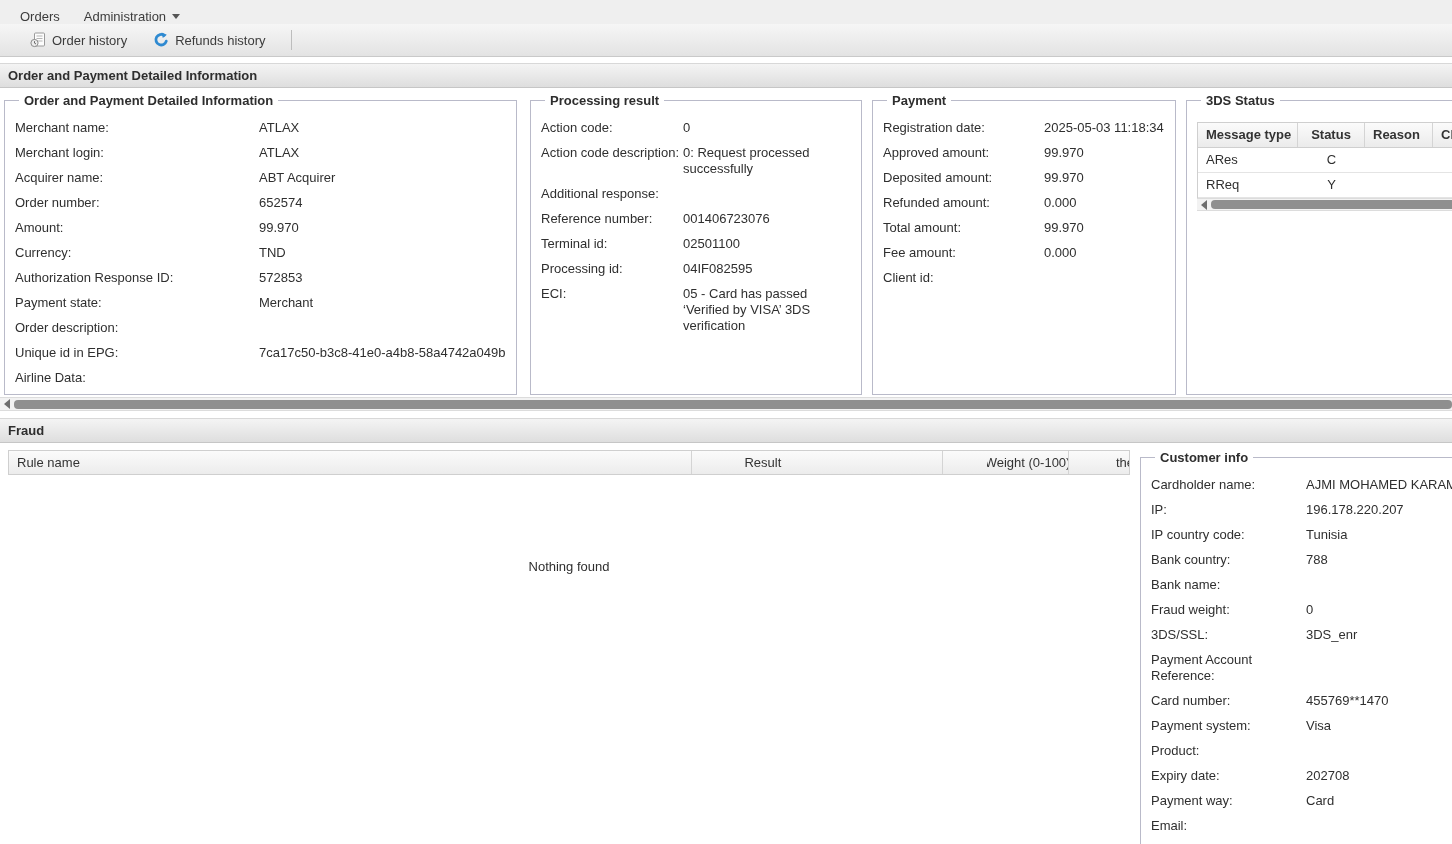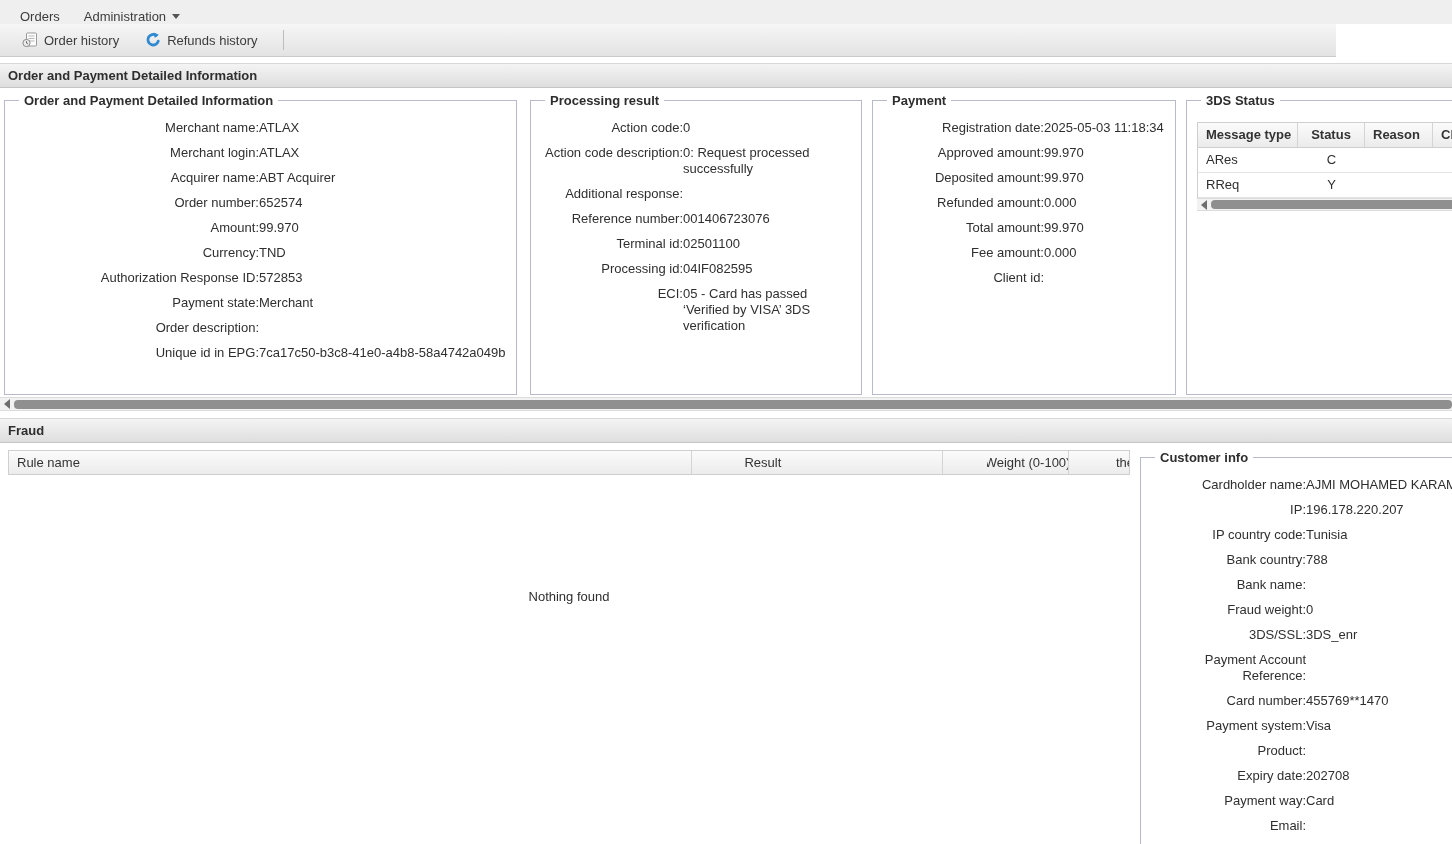--- a/index.html
+++ b/index.html
@@ -7,37 +7,37 @@
     font-family:"Liberation Sans", sans-serif; font-size:13px; color:#2f2f2f; }
 
   
   .menubar { position:absolute; left:0; top:0; width:1452px; height:24px;
     background:#efefef; display:flex; align-items:flex-end; padding-left:20px; gap:24px; }
   .menu-item { display:flex; align-items:center; gap:6px; color:#3c3c3c; cursor:default; }
   .caret-down { width:0; height:0; border-left:4px solid transparent; border-right:4px solid transparent;
     border-top:5px solid #555; display:inline-block; }
 
   
-  .toolbar { position:absolute; left:0; top:24px; width:1336px; height:33px;
+  .toolbar { position:absolute; left:0; top:24px; width:1452px; height:33px;
     background:linear-gradient(#f6f6f6,#e3e3e3); border-bottom:1px solid #c9c9c9;
-    display:flex; align-items:center; padding-left:16px; gap:14px; }
+    display:flex; align-items:center; padding-left:24px; gap:14px; }
   .tool-btn { display:flex; align-items:center; gap:6px; padding:3px 6px; border-radius:3px; color:#3c3c3c; }
   .tool-sep { width:1px; height:20px; background:#bdbdbd; margin-left:6px; }
 
   
   .section-bar { position:absolute; left:0; width:1452px; height:25px;
     background:linear-gradient(#f4f4f4,#dedede); border-top:1px solid #d8d8d8;
     border-bottom:1px solid #c6c6c6; display:flex; align-items:center;
     padding-left:8px; font-weight:bold; color:#2e2e2e; }
 
   
   fieldset { position:absolute; border:1px solid #b9bac9; background:#fff; padding:12px 10px 8px 10px; }
   legend { font-weight:bold; padding:0 5px; margin-left:4px; color:#2e2e2e; }
   .kv-row { display:flex; margin-bottom:9px; line-height:16px; }
-  .kv-label { flex:none;text-align:right; }
+  .kv-label { flex:none; }
   .kv-value { flex:1; }
   .fs-order  .kv-label { width:244px; }
   .fs-proc   .kv-label { width:142px; }
   .fs-proc   .kv-value { max-width:166px; }
   .fs-pay    .kv-label { width:161px; }
   .fs-cust   .kv-label { width:155px; }
   .fs-cust   .kv-value { white-space:nowrap; }
 
   
   .mini-table { margin-top:2px; border:1px solid #cfcfcf; border-bottom:none; width:300px; overflow:hidden; }
@@ -57,21 +57,21 @@
 
   
   .fraud-table { position:absolute; left:8px; top:450px; width:1122px; }
   .ft-head { display:flex; height:25px; background:linear-gradient(#fbfbfb,#ececec);
     border:1px solid #cfcfcf;gap:44px; }
   .ft-cell { display:flex; align-items:center; padding:0 8px; border-right:1px solid #d4d4d4;
     color:#333; overflow:hidden; white-space:nowrap; }
   .ft-cell:last-child { border-right:none; }
   .ft-c0 { width:695px; } .ft-c1 { width:210px; } .ft-c2 { width:83px; justify-content:center; }
   .ft-c3 { flex:1; justify-content:center; }
-  .ft-body { height:369px; background:#fff; text-align:center; padding-top:114px; color:#2f2f2f; }
+  .ft-body { height:369px; background:#fff; text-align:center; padding-top:84px; color:#2f2f2f; }
 
   .icon16 { width:16px; height:16px; display:inline-block; }
 </style>
 </head>
 <body>
 
 <div class="menubar">
   <div class="menu-item">
     <span>Orders</span>
   </div>
@@ -147,20 +147,24 @@
         <div class="kv-value">Merchant</div>
       </div>
       <div class="kv-row">
         <div class="kv-label">Order description:</div>
         <div class="kv-value"></div>
       </div>
       <div class="kv-row">
         <div class="kv-label">Unique id in EPG:</div>
         <div class="kv-value">7ca17c50-b3c8-41e0-a4b8-58a4742a049b</div>
       </div>
+      <div class="kv-row">
+        <div class="kv-label">Airline Data:</div>
+        <div class="kv-value"></div>
+      </div>
     </div>
 </fieldset>
 
 <fieldset class="fs-proc" style="left:530px; top:93px; width:332px; height:302px;">
   <legend>Processing result</legend>
   <div>
       <div class="kv-row">
         <div class="kv-label">Action code:</div>
         <div class="kv-value">0</div>
       </div>

